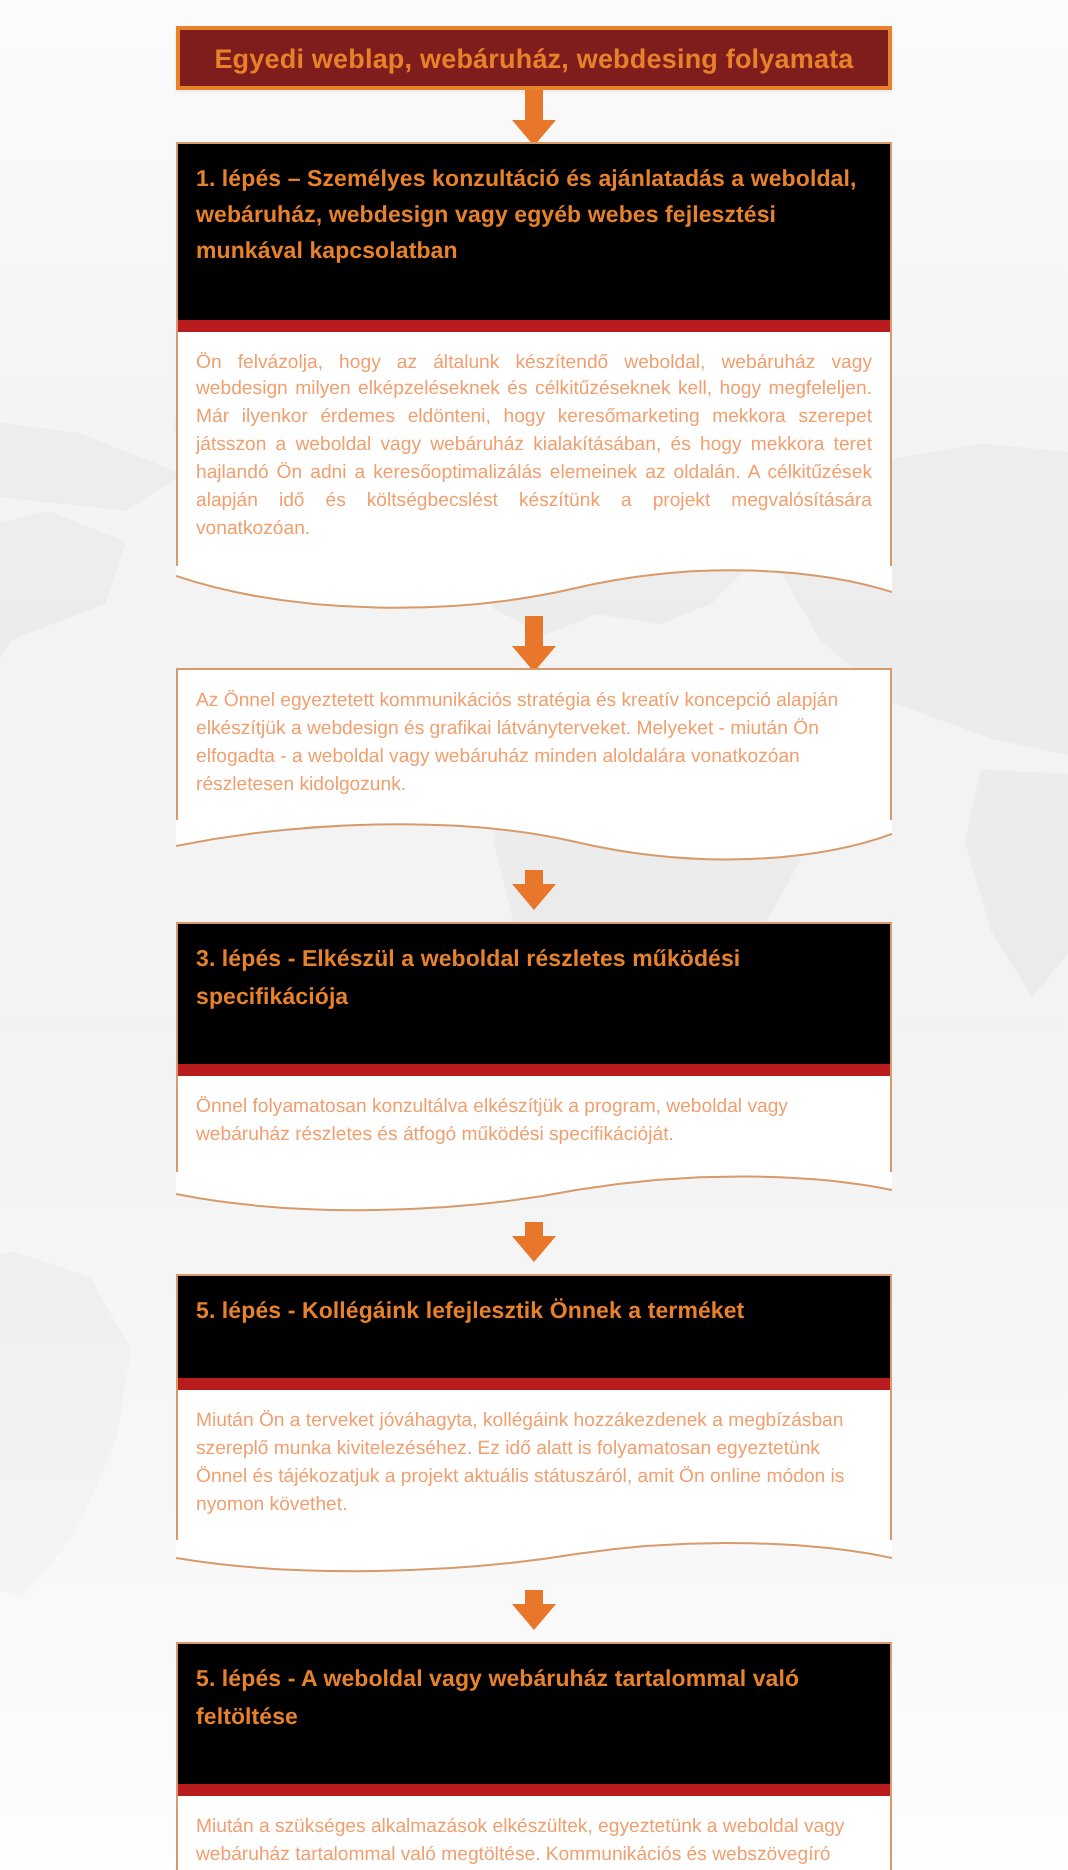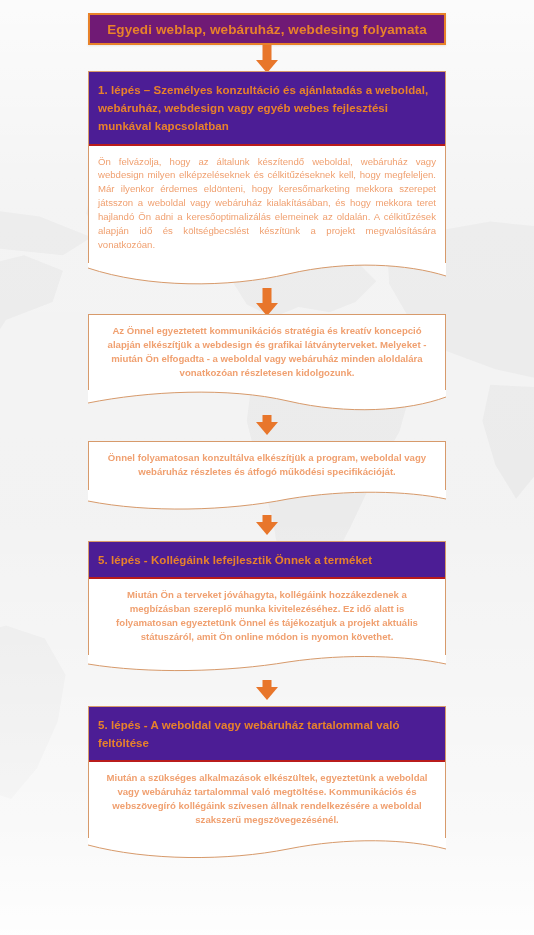--- a/index.html
+++ b/index.html
@@ -48,21 +48,21 @@
     z-index: 2;
     width: 358px;
     margin: 0 auto;
     padding-top: 13px;
     box-sizing: content-box;
   }
 
   
   .title-box {
     border: 2px solid #E8822A;
-    background: #701a75;
+    background: #7f1d1d;
     height: 28px;
     display: flex;
     align-items: center;
     justify-content: center;
     box-shadow: 0 1px 2px rgba(0,0,0,0.08);
   }
   .title-box .title-text {
     color: #E8822A;
     font-size: 13.5px;
     font-weight: bold;
@@ -104,42 +104,42 @@
 
   
   .step {
     position: relative;
     border: 1px solid #D79A6B;
     border-bottom: none;
     background: #ffffff;
     box-sizing: border-box;
   }
   .step .head-band {
-    background: #4c1d95;
-    border-bottom: 2px solid #b91c1c;
-    padding: 8px 9px 9px 9px;
+    background: #000000;
+    border-bottom: 6px solid #b91c1c;
+    padding: 8px 9px 25px 9px;
   }
   .step .head-text {
     color: #E8822A;
     font-size: 11.5px;
     font-weight: bold;
     line-height: 1.32;
     letter-spacing: 0.05px;
   }
   .step .body {
     padding: 9px 9px 11px 9px;
   }
   .step .body-text {
     color: #F0A070;
     font-size: 9.6px;
     line-height: 1.45;
     text-align: justify;
     display: block;
   }
-  .step .body-text.left { text-align: center; font-weight: bold; }
+  .step .body-text.left { text-align: left; }
 
   
   .wave {
     display: block;
     width: 100%;
     height: 26px;
     margin-top: -1px;
   }
 </style>
 </head>
@@ -224,20 +224,23 @@
     <path d="M0,0 L0,14 C60,2 140,-2 200,12 C260,26 320,22 358,8 L358,0 Z" fill="#ffffff"></path>
     <path d="M0,14 C60,2 140,-2 200,12 C260,26 320,22 358,8" fill="none" stroke="#D79A6B" stroke-width="1"></path>
   </svg>
 
   <div class="arrow small">
     <span class="shaft"></span>
     <span class="head"></span>
   </div>
 
   <div class="step">
+    <div class="head-band">
+      <span class="head-text">3. lépés - Elkészül a weboldal részletes működési specifikációja</span>
+    </div>
     <div class="body">
       <span class="body-text left">Önnel folyamatosan konzultálva elkészítjük a program, weboldal vagy webáruház részletes és átfogó működési specifikációját.</span>
     </div>
   </div>
   <svg class="wave" viewBox="0 0 358 26" preserveAspectRatio="none">
     <path d="M0,0 L0,12 C60,24 140,22 200,10 C260,0 320,2 358,10 L358,0 Z" fill="#ffffff"></path>
     <path d="M0,12 C60,24 140,22 200,10 C260,0 320,2 358,10" fill="none" stroke="#D79A6B" stroke-width="1"></path>
   </svg>
 
   <div class="arrow small">

